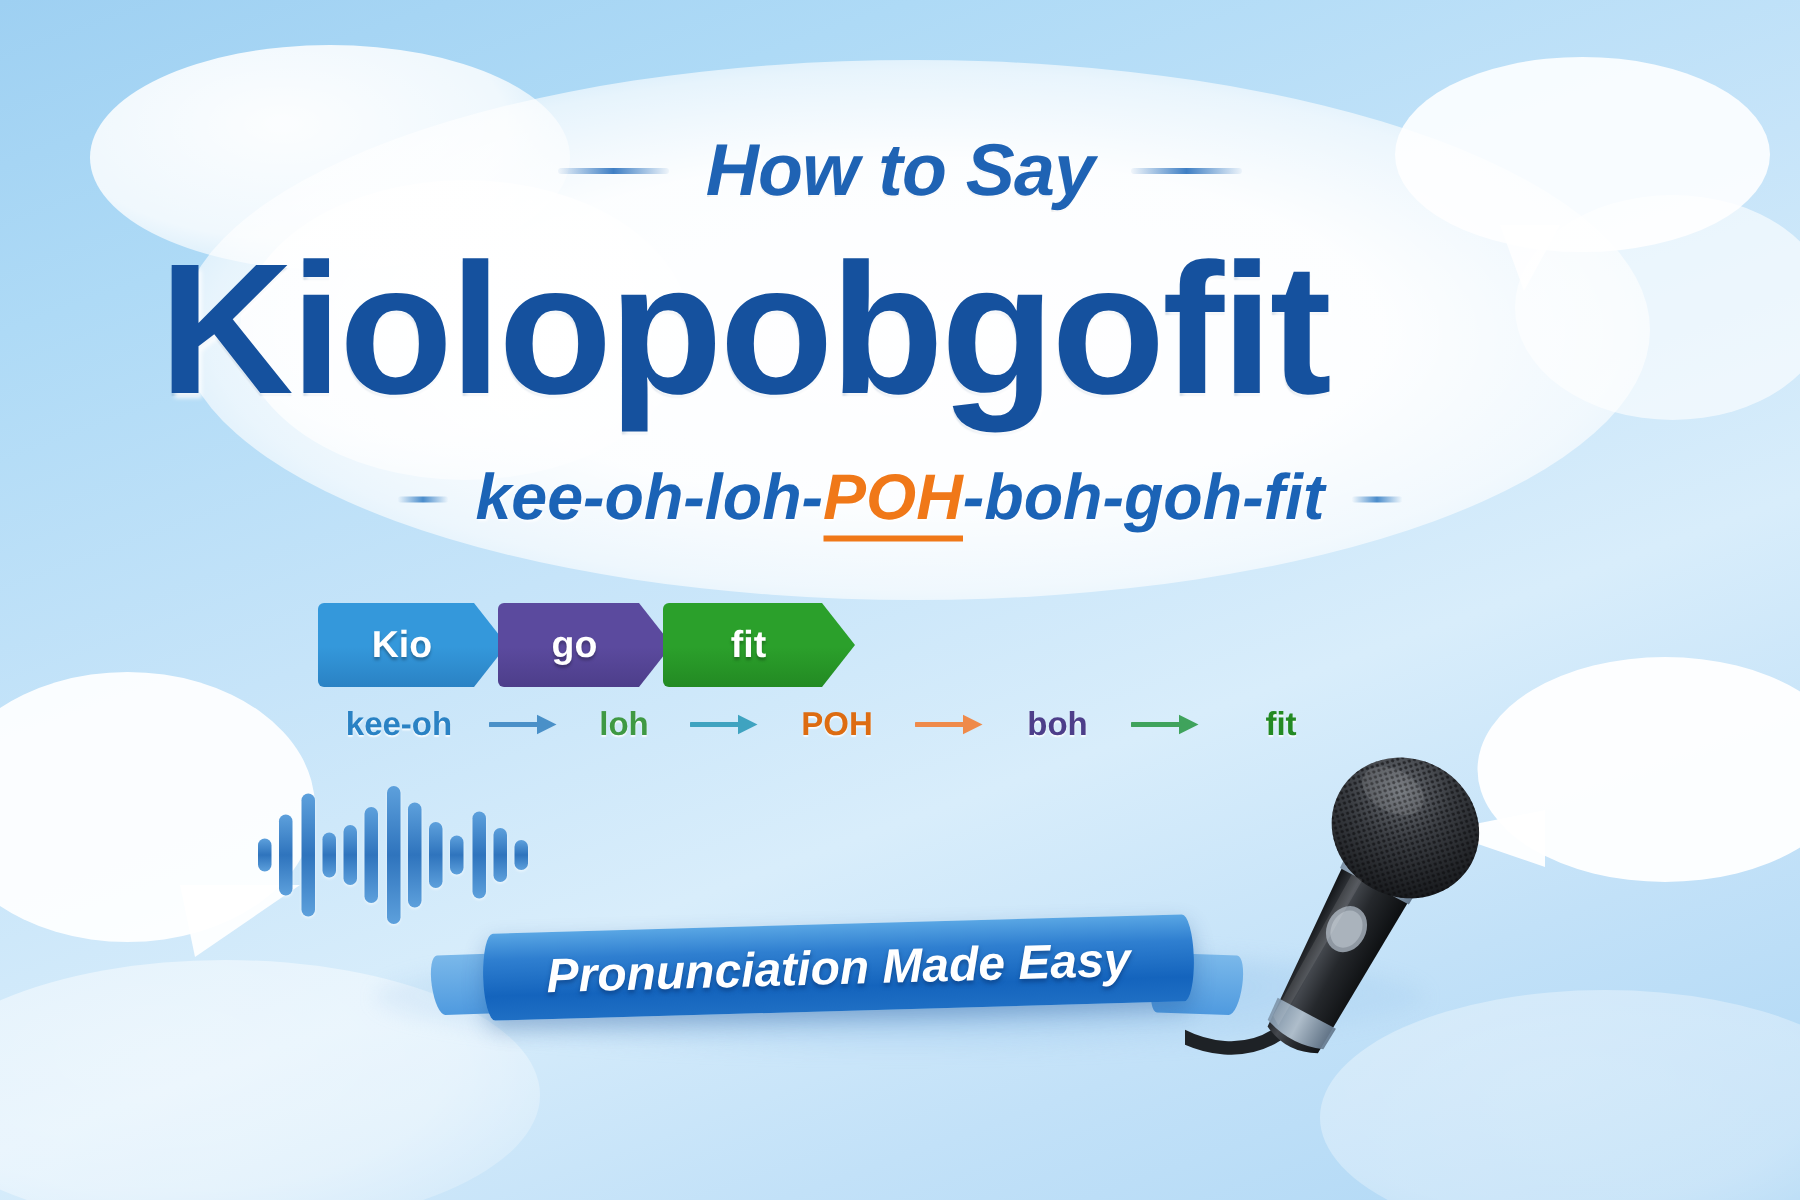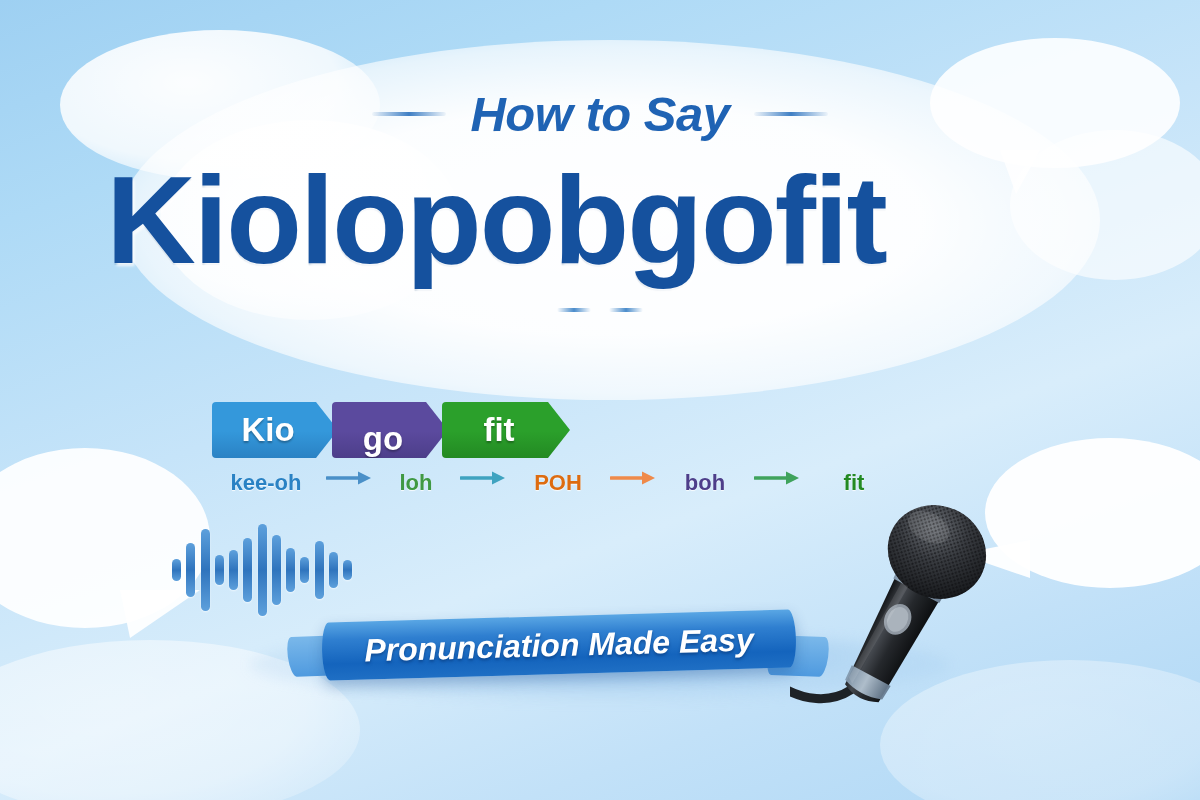--- a/index.html
+++ b/index.html
@@ -130,37 +130,37 @@
     align-items: flex-start;
     gap: 0px;
   }
   .chev {
     position: relative;
     height: 56px;
     display: flex;
     align-items: center;
     justify-content: center;
     color: #ffffff;
-    font-size: 33px;
+    font-size: 25px;
     font-weight: bold;
     text-shadow: 0 2px 2px rgba(0,0,0,0.28);
     clip-path: polygon(0 0, calc(100% - 22px) 0, 100% 50%, calc(100% - 22px) 100%, 0 100%, 0 100%);
     border-radius: 4px 0 0 4px;
     margin-right: -6px;
     padding-right: 14px;
     box-sizing: border-box;
   }
   .chev.first { clip-path: polygon(0 0, calc(100% - 22px) 0, 100% 50%, calc(100% - 22px) 100%, 0 100%); }
 
   .sub-row {
     position: absolute;
     left: 212px;
     top: 470px;
     display: flex;
-    align-items: flex-start;
+    align-items: center;
   }
   .sub-cell {
     display: flex;
     align-items: center;
     justify-content: center;
     font-size: 22px;
     font-weight: bold;
     text-shadow: 0 1px 1px rgba(255,255,255,0.85);
     white-space: nowrap;
   }
@@ -276,28 +276,31 @@
   <div class="eyebrow-row">
     <div class="eyebrow-rule"></div>
     <div class="eyebrow-text">How to Say</div>
     <div class="eyebrow-rule"></div>
   </div>
 
   <div class="main-word">Kiolopobgofit</div>
 
   <div class="phonetic-row">
     <div class="phonetic-rule"></div>
+    <div class="phonetic-text">
+      <span>kee-oh-loh-</span><span class="stress">POH</span><span>-boh-goh-fit</span>
+    </div>
     <div class="phonetic-rule"></div>
   </div>
 
   <div class="chevrons" id="chevrons">
       <div class="chev first" style="width: 126px; background: linear-gradient(rgb(52, 152, 219) 0%, rgb(52, 152, 219) 52%, rgb(42, 130, 196) 100%);">
         <span>Kio</span>
       </div>
-      <div class="chev" style="width: 116px; background: linear-gradient(rgb(91, 74, 158) 0%, rgb(91, 74, 158) 52%, rgb(77, 62, 138) 100%); align-items: flex-end;">
+      <div class="chev" style="width: 116px; background: linear-gradient(rgb(91, 74, 158) 0%, rgb(91, 74, 158) 52%, rgb(77, 62, 138) 100%);">
         <span>go</span>
       </div>
       <div class="chev" style="width: 128px; background: linear-gradient(rgb(43, 160, 43) 0%, rgb(43, 160, 43) 52%, rgb(35, 138, 35) 100%);">
         <span>fit</span>
       </div>
     </div>
 
   <div class="sub-row" id="subrow">
       <div class="sub-cell" style="width: 108px; color: rgb(42, 130, 196);">kee-oh</div>
       <div class="sub-arrow">

